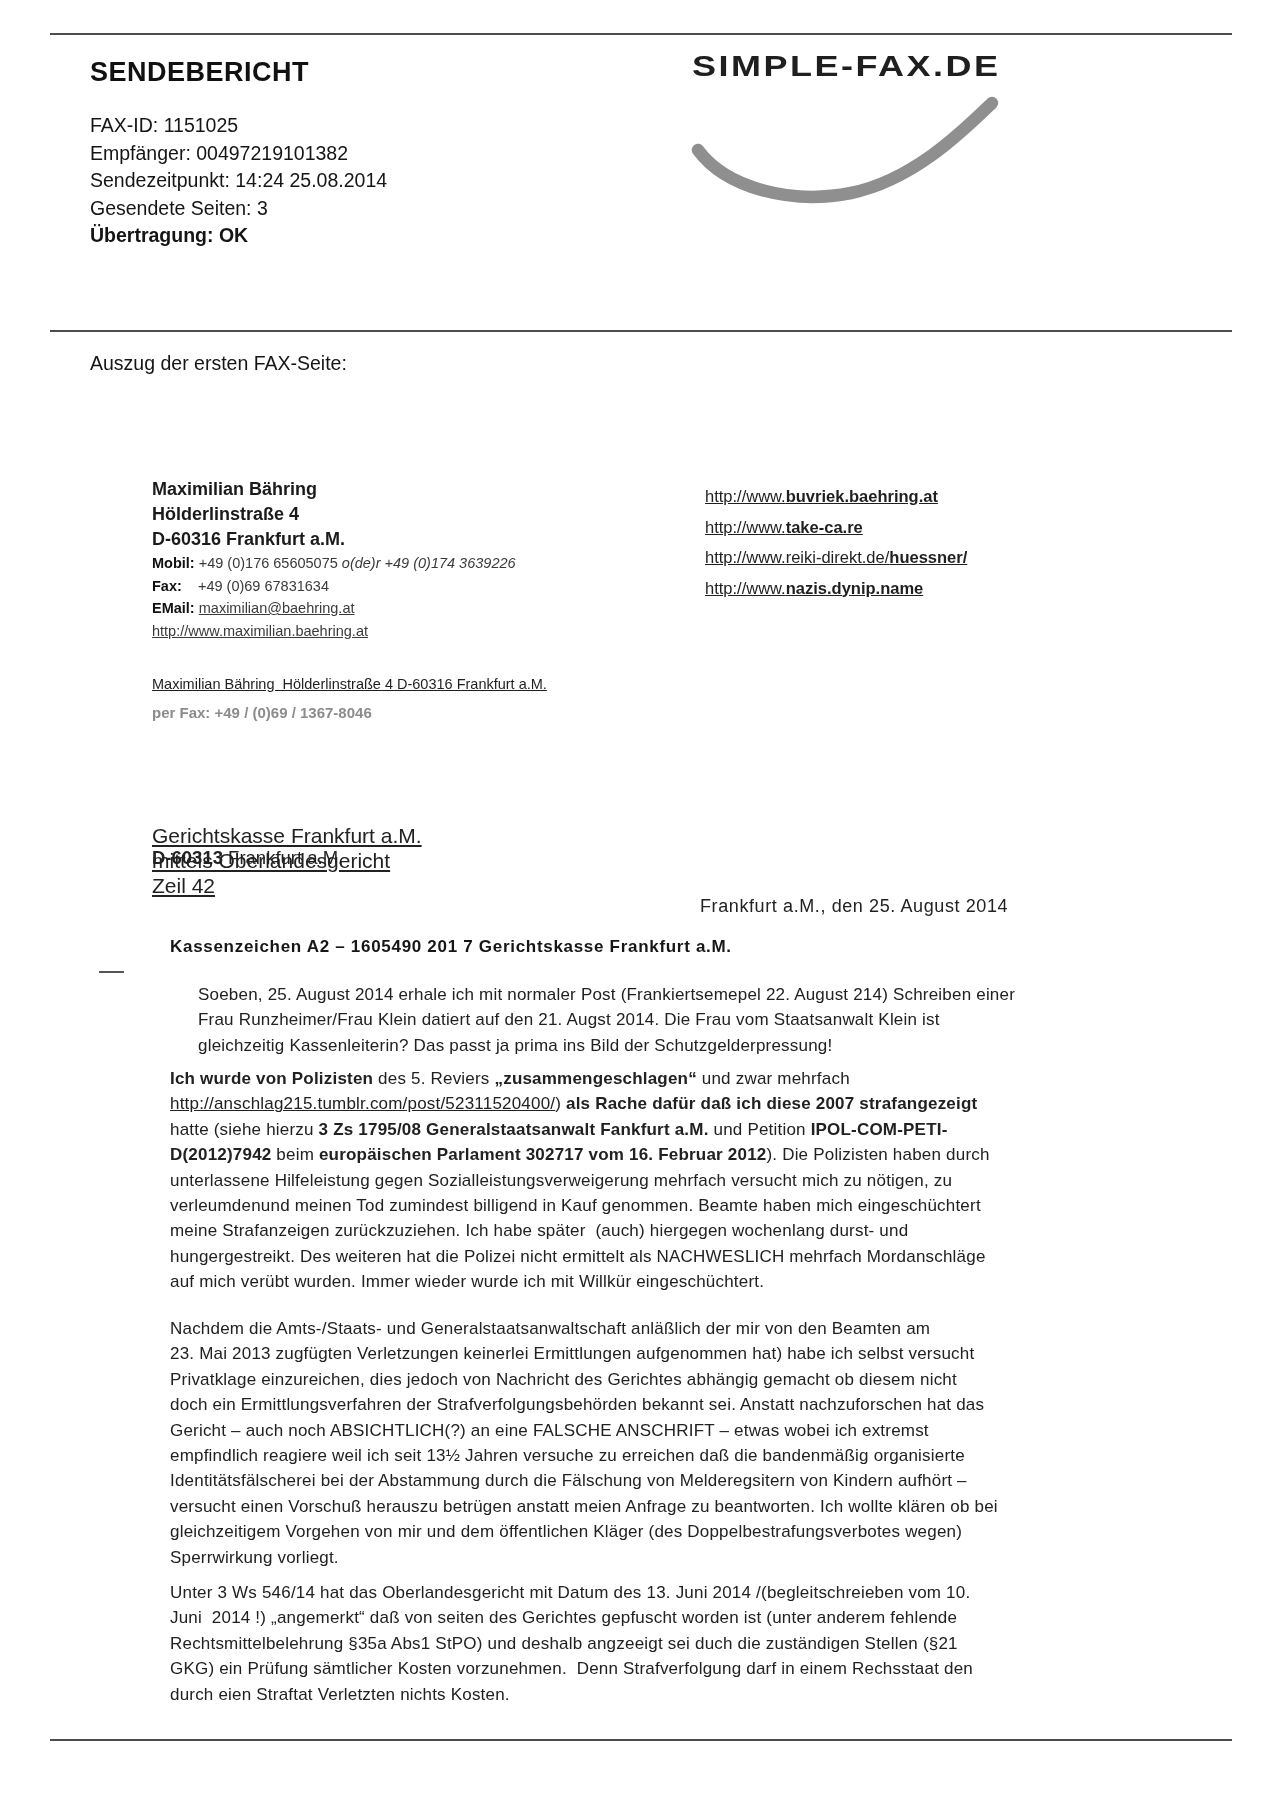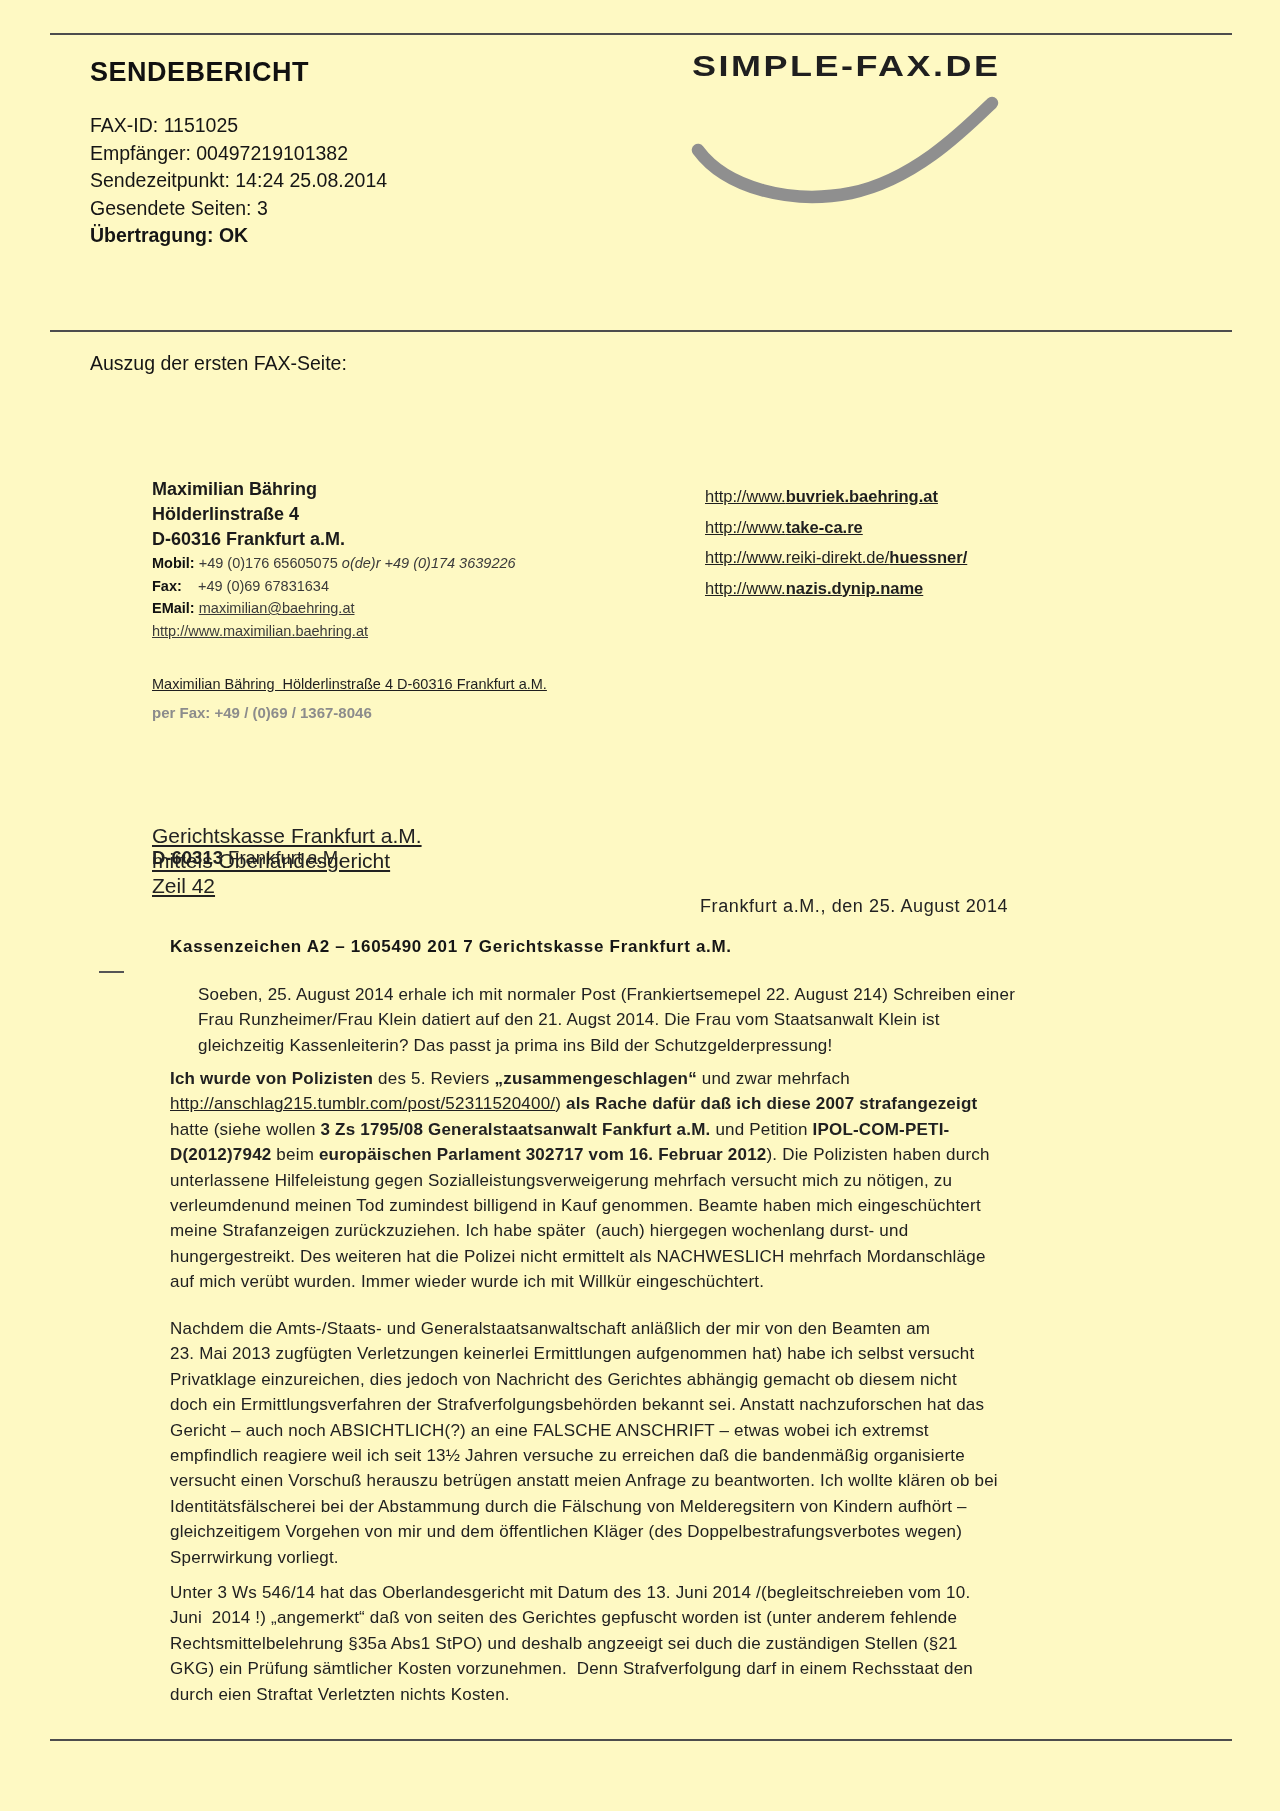--- a/index.html
+++ b/index.html
@@ -1,17 +1,17 @@
 <!DOCTYPE html>
 <html><head>
 <meta charset="utf-8">
 <style>
   html,body{margin:0;padding:0;background:#e8e8e8;}
   .page{
-    position:relative;width:1280px;height:1811px;background:#fef9c3;
+    position:relative;width:1280px;height:1811px;background:#ffffff;
     font-family:"Liberation Sans",sans-serif;color:#1c1c1c;overflow:hidden;
     margin:0 auto;
   }
   .hr{position:absolute;left:50px;width:1182px;height:2px;background:#4d4d4d;}
   .hr-top{top:33px;}
   .hr-mid{top:330px;}
   .hr-bottom{top:1739px;z-index:6;}
 
   .report-title{position:absolute;left:90px;top:57px;font-size:27px;font-weight:800;letter-spacing:.5px;color:#111;}
 
@@ -132,37 +132,37 @@
     <div class="subject">Kassenzeichen A2 – 1605490 201 7 Gerichtskasse Frankfurt a.M.</div>
 
     <div class="para p1">
         <div class="line"><span>Soeben, 25. August 2014 erhale ich mit normaler Post (Frankiertsemepel 22. August 214) Schreiben einer</span></div>
         <div class="line"><span>Frau Runzheimer/Frau Klein datiert auf den 21. Augst 2014. Die Frau vom Staatsanwalt Klein ist</span></div>
         <div class="line"><span>gleichzeitig Kassenleiterin? Das passt ja prima ins Bild der Schutzgelderpressung!</span></div>
       </div>
     <div class="para p2">
         <div class="line"><span class="b">Ich wurde von Polizisten</span><span> des 5. Reviers </span><span class="b">„zusammengeschlagen“</span><span> und zwar mehrfach</span></div>
         <div class="line"><span class="u">http://anschlag215.tumblr.com/post/52311520400/</span><span>) </span><span class="b">als Rache dafür daß ich diese 2007 strafangezeigt</span></div>
-        <div class="line"><span>hatte (siehe wollen </span><span class="b">3 Zs 1795/08 Generalstaatsanwalt Fankfurt a.M.</span><span> und Petition </span><span class="b">IPOL-COM-PETI-</span></div>
+        <div class="line"><span>hatte (siehe hierzu </span><span class="b">3 Zs 1795/08 Generalstaatsanwalt Fankfurt a.M.</span><span> und Petition </span><span class="b">IPOL-COM-PETI-</span></div>
         <div class="line"><span class="b">D(2012)7942</span><span> beim </span><span class="b">europäischen Parlament 302717 vom 16. Februar 2012</span><span>). Die Polizisten haben durch</span></div>
         <div class="line"><span>unterlassene Hilfeleistung gegen Sozialleistungsverweigerung mehrfach versucht mich zu nötigen, zu</span></div>
         <div class="line"><span>verleumdenund meinen Tod zumindest billigend in Kauf genommen. Beamte haben mich eingeschüchtert</span></div>
         <div class="line"><span>meine Strafanzeigen zurückzuziehen. Ich habe später  (auch) hiergegen wochenlang durst- und</span></div>
         <div class="line"><span>hungergestreikt. Des weiteren hat die Polizei nicht ermittelt als NACHWESLICH mehrfach Mordanschläge</span></div>
         <div class="line"><span>auf mich verübt wurden. Immer wieder wurde ich mit Willkür eingeschüchtert.</span></div>
       </div>
     <div class="para p3">
         <div class="line"><span>Nachdem die Amts-/Staats- und Generalstaatsanwaltschaft anläßlich der mir von den Beamten am</span></div>
         <div class="line"><span>23. Mai 2013 zugfügten Verletzungen keinerlei Ermittlungen aufgenommen hat) habe ich selbst versucht</span></div>
         <div class="line"><span>Privatklage einzureichen, dies jedoch von Nachricht des Gerichtes abhängig gemacht ob diesem nicht</span></div>
         <div class="line"><span>doch ein Ermittlungsverfahren der Strafverfolgungsbehörden bekannt sei. Anstatt nachzuforschen hat das</span></div>
         <div class="line"><span>Gericht – auch noch ABSICHTLICH(?) an eine FALSCHE ANSCHRIFT – etwas wobei ich extremst</span></div>
         <div class="line"><span>empfindlich reagiere weil ich seit 13½ Jahren versuche zu erreichen daß die bandenmäßig organisierte</span></div>
+        <div class="line"><span>Identitätsfälscherei bei der Abstammung durch die Fälschung von Melderegsitern von Kindern aufhört –</span></div>
         <div class="line"><span>versucht einen Vorschuß herauszu betrügen anstatt meien Anfrage zu beantworten. Ich wollte klären ob bei</span></div>
-        <div class="line"><span>Identitätsfälscherei bei der Abstammung durch die Fälschung von Melderegsitern von Kindern aufhört –</span></div>
         <div class="line"><span>gleichzeitigem Vorgehen von mir und dem öffentlichen Kläger (des Doppelbestrafungsverbotes wegen)</span></div>
         <div class="line"><span>Sperrwirkung vorliegt.</span></div>
       </div>
     <div class="para p4">
         <div class="line"><span>Unter 3 Ws 546/14 hat das Oberlandesgericht mit Datum des 13. Juni 2014 /(begleitschreieben vom 10.</span></div>
         <div class="line"><span>Juni  2014 !) „angemerkt“ daß von seiten des Gerichtes gepfuscht worden ist (unter anderem fehlende</span></div>
         <div class="line"><span>Rechtsmittelbelehrung §35a Abs1 StPO) und deshalb angzeeigt sei duch die zuständigen Stellen (§21</span></div>
         <div class="line"><span>GKG) ein Prüfung sämtlicher Kosten vorzunehmen.  Denn Strafverfolgung darf in einem Rechsstaat den</span></div>
         <div class="line"><span>durch eien Straftat Verletzten nichts Kosten.</span></div>
       </div>

